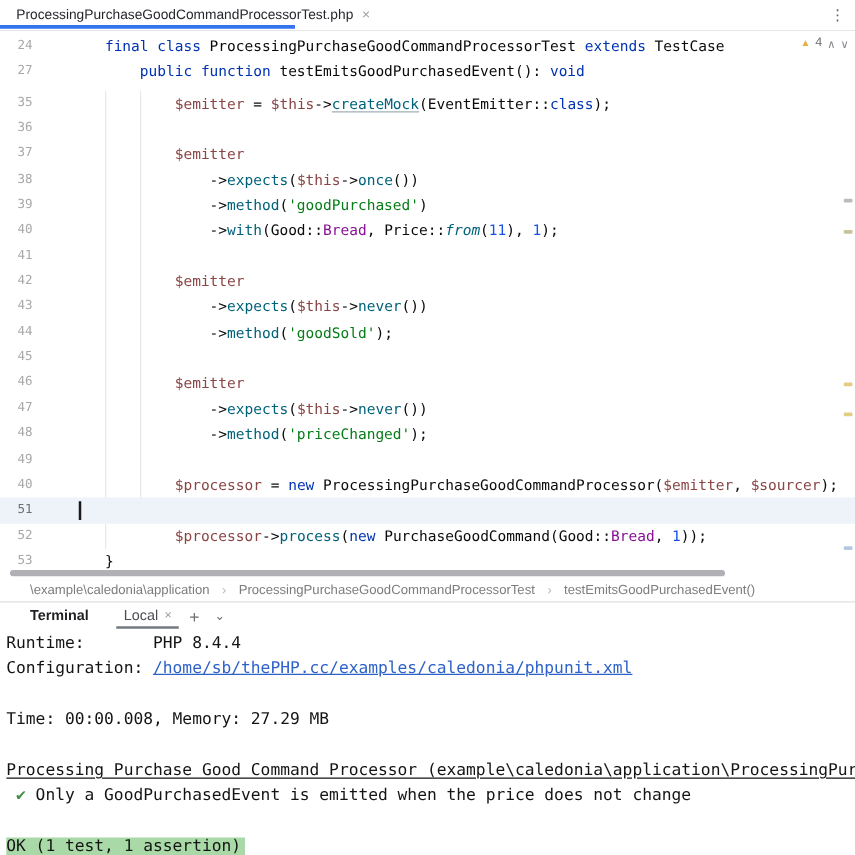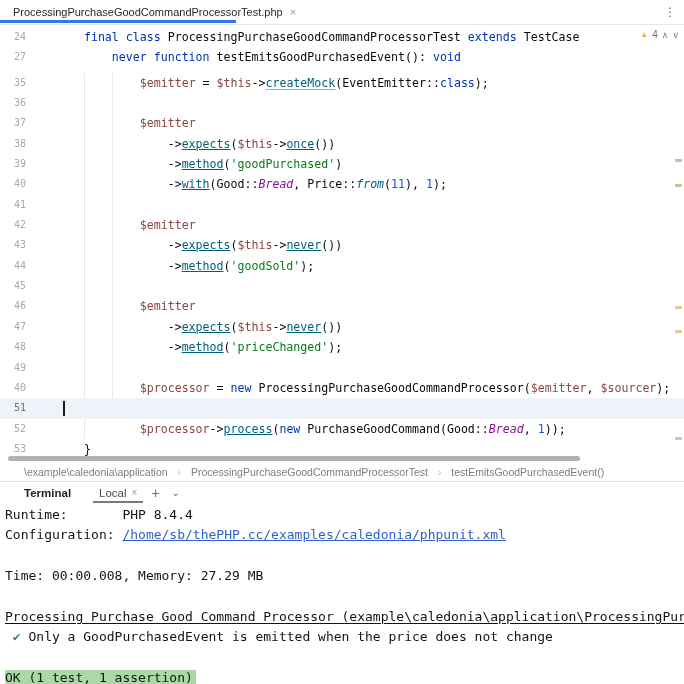--- a/index.html
+++ b/index.html
@@ -22,25 +22,25 @@
   .lines{position:absolute;top:0;left:0;right:0;padding-top:2px;}
   .row{display:flex;height:20.35px;line-height:20.35px;position:relative;}
   .row.gap{margin-top:5px;}
   .row.cur{background:#eef3fa;}
   .ln{flex:none;width:26px;text-align:right;color:#a8a8a8;font-size:10px;}
   .row.cur .ln{color:#6f6f6f;}
   .code{padding-left:30px;white-space:pre;}
   .tk-k{color:#0033b3;}
   .tk-p{color:#0a0a0a;}
   .tk-v{color:#8a4544;}
-  .tk-f{color:#00627a;text-decoration:underline;}
+  .tk-f{color:#00627a;}
   .tk-u{color:#00627a;text-decoration:underline;text-decoration-color:#9fb0b5;text-underline-offset:2px;}
   .tk-s{color:#067d17;}
   .tk-n{color:#1750eb;}
-  .tk-e{color:#871094;font-style:italic;margin-top:44px;}
+  .tk-e{color:#871094;margin-top:44px;}
   .tk-sf{color:#00627a;font-style:italic;}
   .guide{position:absolute;width:1px;background:#e8e8e8;}
   .caret{position:absolute;left:63px;width:2px;height:15px;background:#1a1a1a;}
   .inspect{position:absolute;top:4px;right:5px;display:flex;align-items:center;gap:4px;
            font-family:"Liberation Sans",sans-serif;}
   .warn-tri{color:#e8b03c;font-size:8px;}
   .warn-count{color:#6b6b6b;font-size:10px;}
   .chev{color:#85858c;font-size:9px;}
   .stripe-mark{position:absolute;right:2px;width:7px;height:3px;border-radius:1px;}
   .hscroll{position:absolute;left:8px;top:431px;width:572px;height:5px;border-radius:3px;
@@ -95,21 +95,21 @@
   <div class="editor">
     <div class="guide" style="left:84px;top:47.7px;height:366px;"></div>
     <div class="guide" style="left:112px;top:47.7px;height:346px;"></div>
     <div class="lines" id="editor-lines">
         <div class="row">
           <span class="ln">24</span>
           <span class="code"><span class="tk-k">    final class </span><span class="tk-p">ProcessingPurchaseGoodCommandProcessorTest </span><span class="tk-k">extends </span><span class="tk-p">TestCase</span></span>
         </div>
         <div class="row">
           <span class="ln">27</span>
-          <span class="code"><span class="tk-k">        never function </span><span class="tk-p">testEmitsGoodPurchasedEvent(): </span><span class="tk-k">void</span></span>
+          <span class="code"><span class="tk-k">        public function </span><span class="tk-p">testEmitsGoodPurchasedEvent(): </span><span class="tk-k">void</span></span>
         </div>
         <div class="row gap">
           <span class="ln">35</span>
           <span class="code"><span class="tk-p">            </span><span class="tk-v">$emitter</span><span class="tk-p"> = </span><span class="tk-v">$this</span><span class="tk-p">-&gt;</span><span class="tk-u">createMock</span><span class="tk-p">(EventEmitter::</span><span class="tk-k">class</span><span class="tk-p">);</span></span>
         </div>
         <div class="row">
           <span class="ln">36</span>
           <span class="code"></span>
         </div>
         <div class="row">

